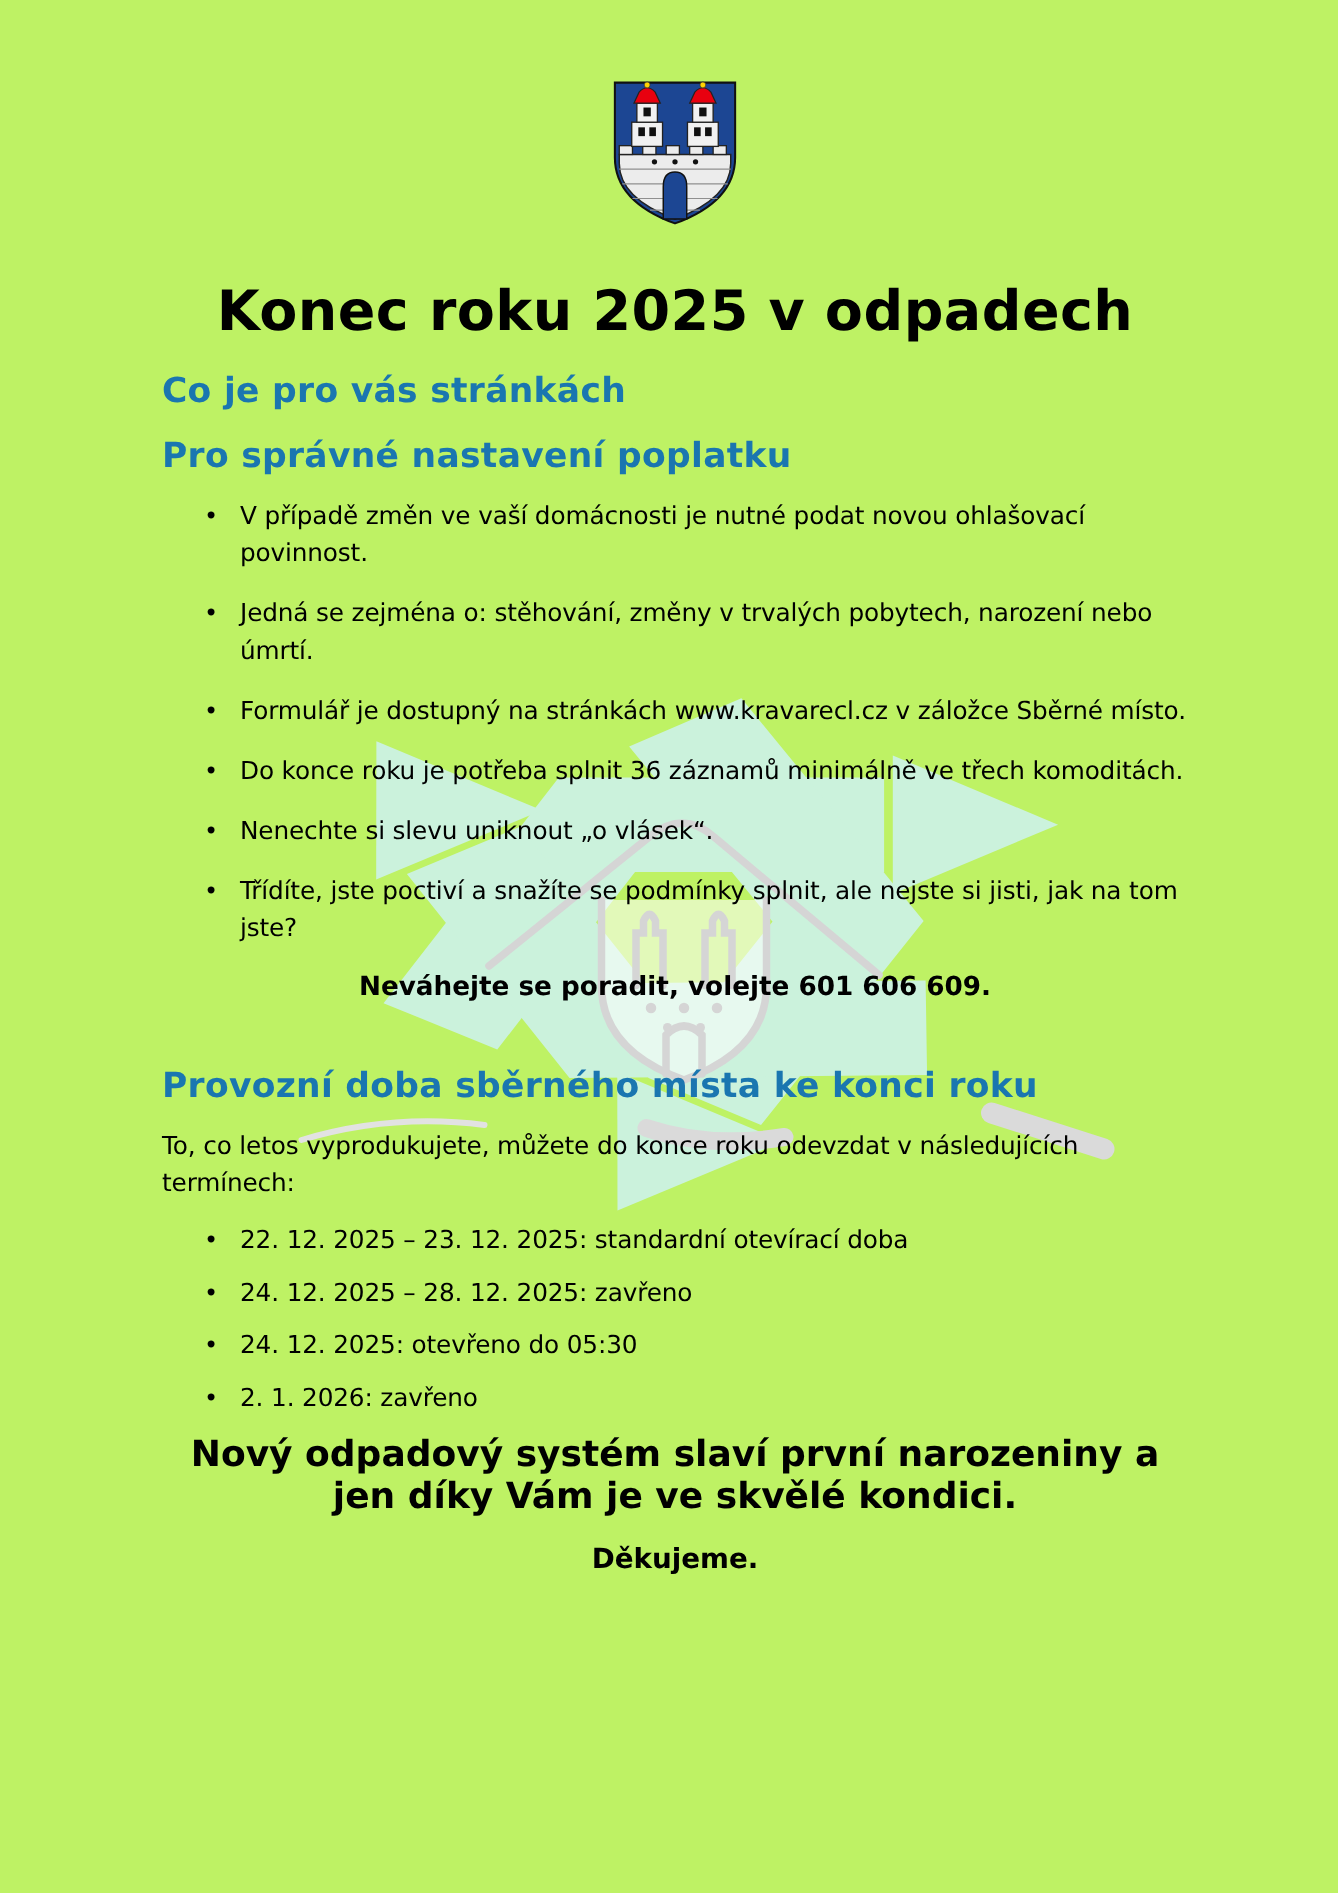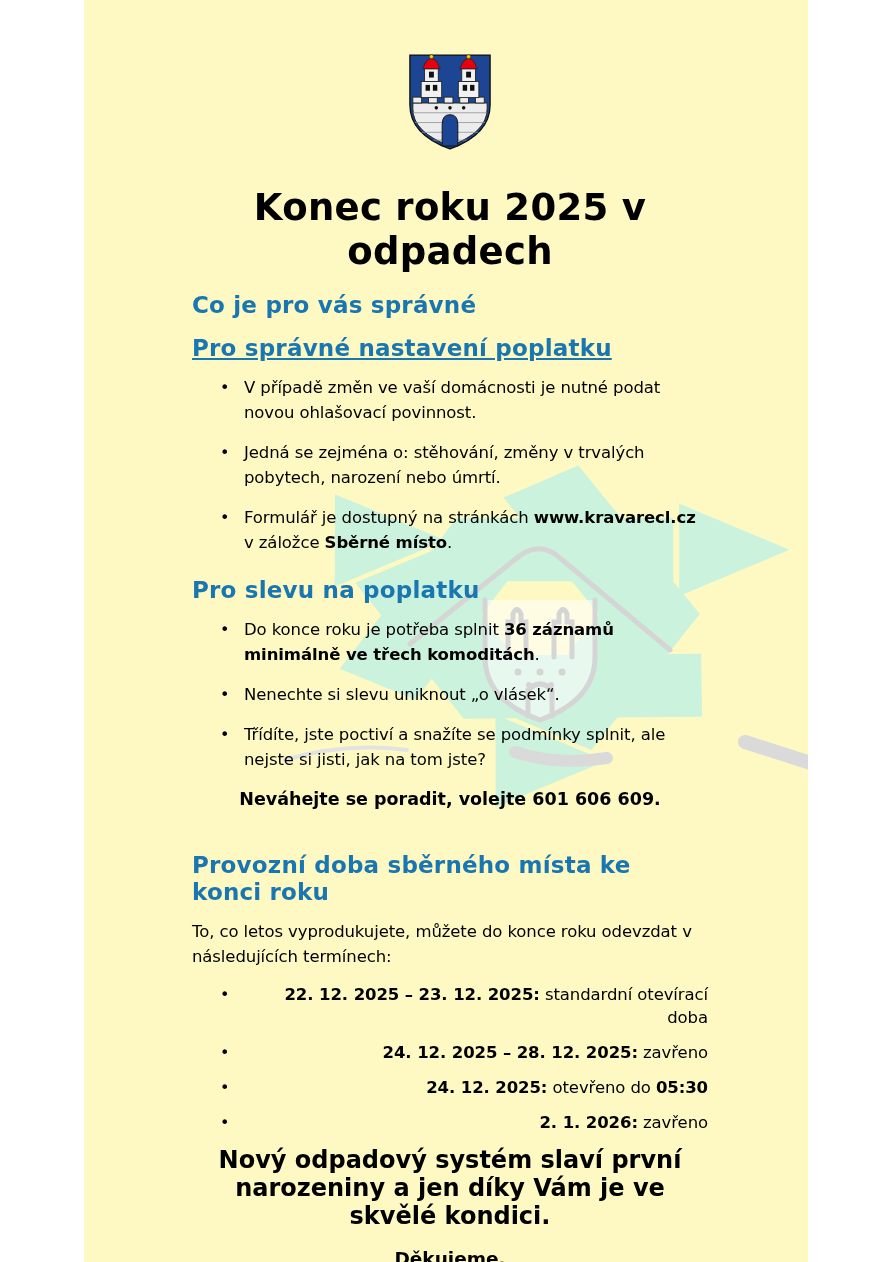--- a/index.html
+++ b/index.html
@@ -1,64 +1,64 @@
 <!DOCTYPE html>
 <html style="--heading-blue: #1a76b0;"><head>
 <meta charset="utf-8">
 <style>
   html,body { margin:0; padding:0; background:#ffffff; }
   .page {
-    position:relative; width:724px; height:1262px; margin:0 auto;
-    background:#fef9c3; overflow:hidden;
+    position:relative; width:892px; height:1262px; margin:0 auto;
+    background:#bef264; overflow:hidden;
     font-family:"DejaVu Sans","Liberation Sans",sans-serif;
     color:#000;
   }
   
   .watermark { position:absolute; left:146px; top:412px; width:620px; height:420px; z-index:0; }
   .watermark svg { display:block; width:620px; height:420px; }
   
   .content { position:relative; z-index:1; padding:0 100px 0 108px; }
   .crest { width:88px; height:102px; margin:51px auto 0 auto; }
   .crest svg { display:block; width:88px; height:102px; }
   h1.title {
     margin:33px 0 0 0; text-align:center;
     font-size:37px; line-height:44px; font-weight:bold; letter-spacing:0.3px;
   }
   h2.sec {
     margin:0; color:var(--heading-blue,#1a76b0);
     font-size:23px; line-height:27px; font-weight:bold; letter-spacing:0.2px;
   }
   h2.m-a { margin-top:18px; }
-  h2.m-b { margin-top:16px;text-decoration:underline; }
+  h2.m-b { margin-top:16px; }
   h2.m-c { margin-top:22px; }
   h2.m-d { margin-top:41px; }
   ul.blist { margin:13px 0 0 0; padding:0 0 0 52px; list-style:none; }
   ul.blist li {
     position:relative; margin:0 0 15px 0;
     font-size:16.5px; line-height:25px; letter-spacing:-0.1px;
   }
   ul.blist li::before {
     content:"\2022"; position:absolute; left:-24px; top:0; font-size:16px;
   }
-  ul.schedule { margin-top:14px;text-align:right; }
+  ul.schedule { margin-top:14px; }
   ul.schedule li { line-height:23px; margin-bottom:12px; }
   .callout {
     text-align:center; font-weight:bold;
     font-size:17.5px; line-height:24px;
   }
   p.intro { margin:13px 0 0 0; font-size:16.5px; line-height:25px; letter-spacing:-0.1px; }
   .closing {
     margin:10px auto 0 auto; max-width:680px; text-align:center;
     font-weight:bold; font-size:24px; line-height:28px;
   }
   .thanks {
     margin-top:15px; text-align:center; font-weight:bold;
     font-size:18.5px; line-height:28px;
   }
-  b { font-weight:bold; }
+  b { font-weight:normal; }
 </style>
 </head>
 <body>
 
 <div class="page">
 
   <div class="watermark" aria-hidden="true">
     <svg viewBox="0 0 620 420" preserveAspectRatio="none">
 
       <g fill="none" stroke="#cbf2dc" stroke-width="30" stroke-miterlimit="6" transform="translate(310,205) scale(2.9,2.1) translate(-100,-100)">
@@ -133,30 +133,29 @@
           <rect x="65.5" y="33.5" width="4.5" height="6" fill="#111"></rect>
         <rect x="57" y="17" width="14" height="13" fill="#f1f1f1" stroke="#222" stroke-width="0.9"></rect>
         <rect x="61.5" y="20" width="5" height="6" fill="#111"></rect>
         <path d="M55,17 H73 L69.5,9.5 Q64,3.5 58.5,9.5 Z" fill="#e8000f" stroke="#222" stroke-width="0.8"></path>
         <circle cx="64" cy="4.6" r="2" fill="#ffd400" stroke="#333" stroke-width="0.5"></circle>
       </svg>
     </div>
 
     <h1 class="title">Konec roku 2025 v odpadech</h1>
 
-    <h2 class="sec m-a">Co je pro vás správné</h2>
+    <h2 class="sec m-a">Co je pro vás stránkách</h2>
 
     <h2 class="sec m-b">Pro správné nastavení poplatku</h2>
     <ul class="blist">
       <li><span>V případě změn ve vaší domácnosti je nutné podat novou ohlašovací povinnost.</span></li>
       <li><span>Jedná se zejména o: stěhování, změny v trvalých pobytech, narození nebo úmrtí.</span></li>
       <li><span>Formulář je dostupný na stránkách </span><b>www.kravarecl.cz</b><span> v záložce </span><b>Sběrné místo</b><span>.</span></li>
     </ul>
 
-    <h2 class="sec m-c">Pro slevu na poplatku</h2>
     <ul class="blist">
       <li><span>Do konce roku je potřeba splnit </span><b>36 záznamů minimálně ve třech komoditách</b><span>.</span></li>
       <li><span>Nenechte si slevu uniknout „o vlásek“.</span></li>
       <li><span>Třídíte, jste poctiví a snažíte se podmínky splnit, ale nejste si jisti, jak na tom jste?</span></li>
     </ul>
     <div class="callout">Neváhejte se poradit, volejte 601 606 609.</div>
 
     <h2 class="sec m-d">Provozní doba sběrného místa ke konci roku</h2>
     <p class="intro">To, co letos vyprodukujete, můžete do konce roku odevzdat v následujících termínech:</p>
     <ul class="blist schedule">

